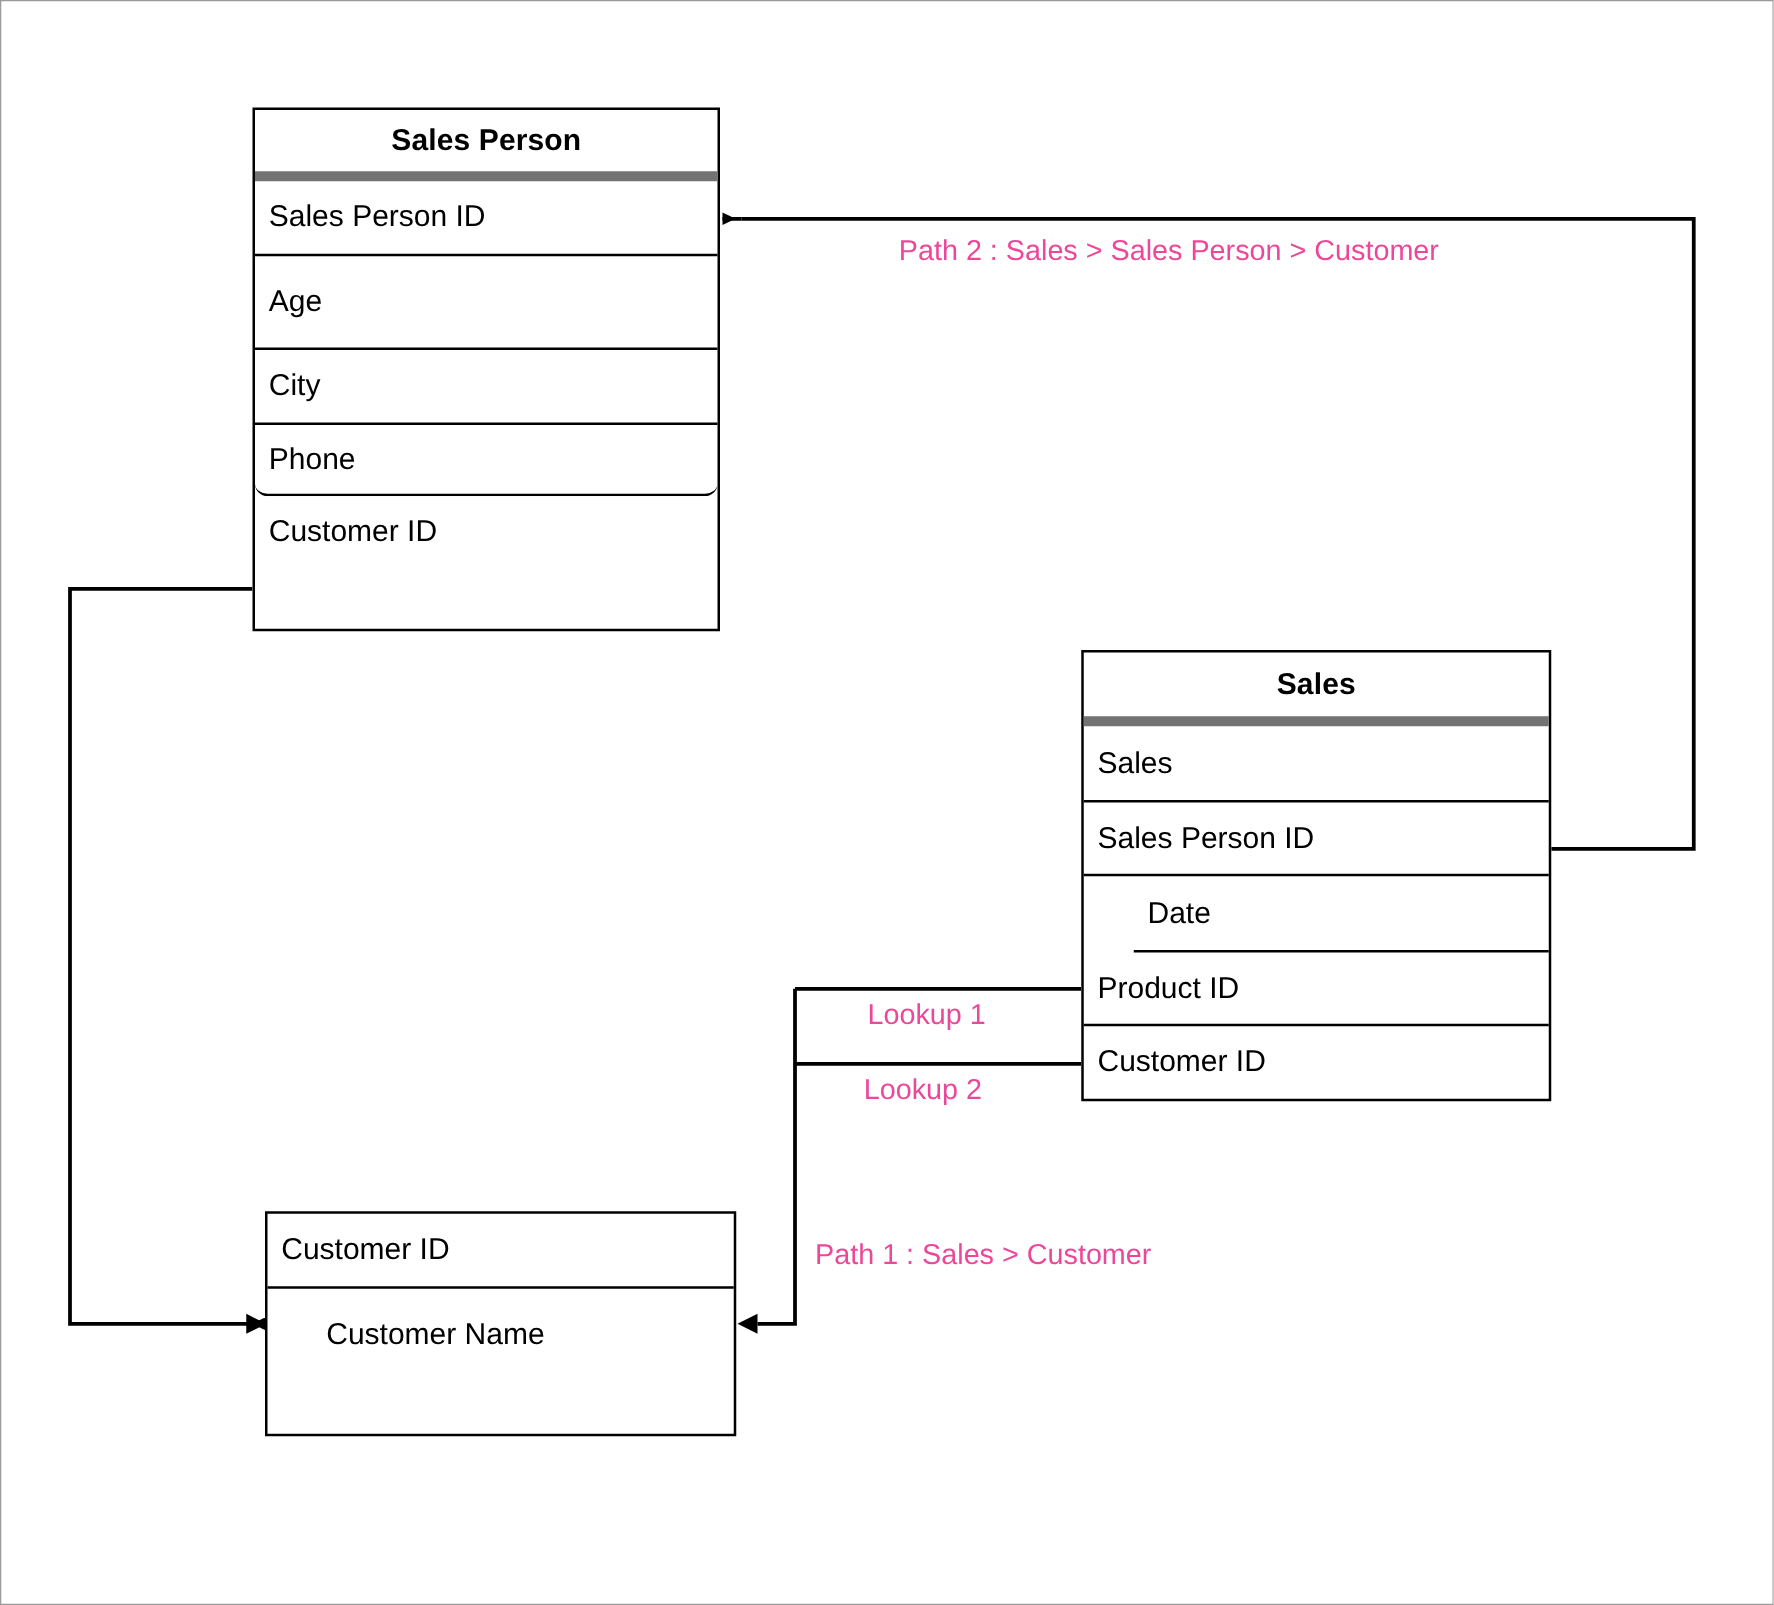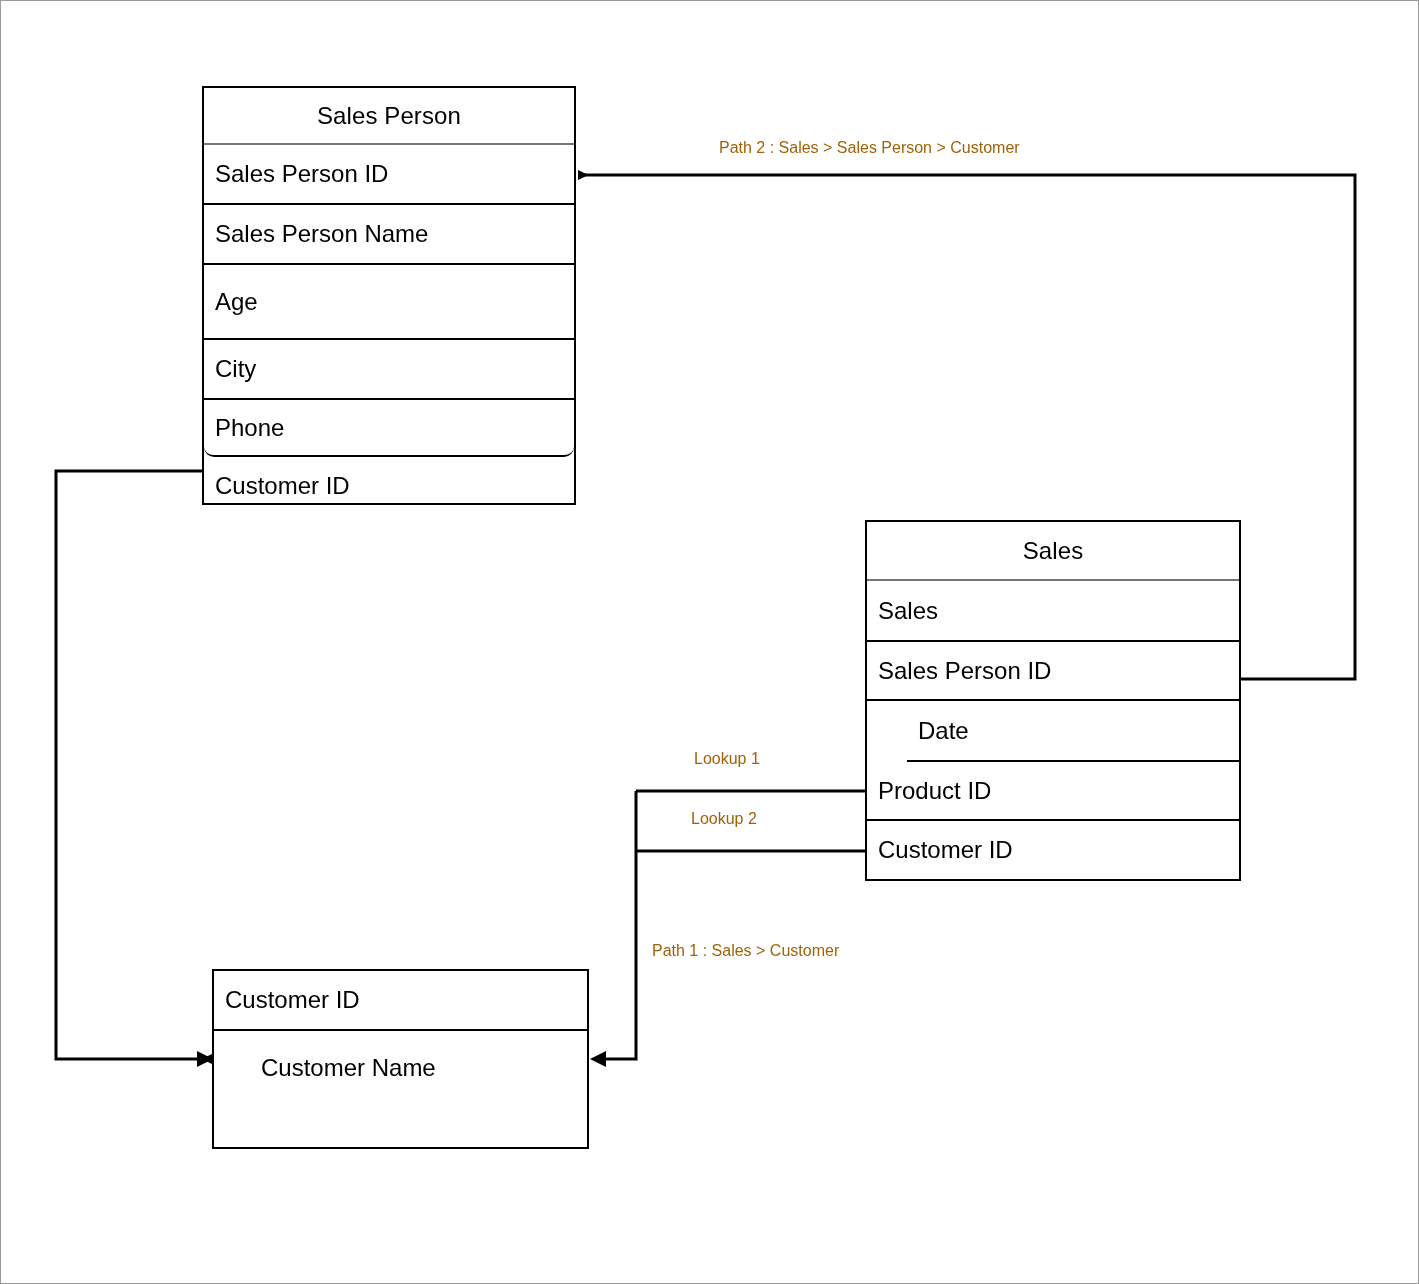--- a/index.html
+++ b/index.html
@@ -28,23 +28,23 @@
     pointer-events: none;
   }
   .entity {
     position: absolute;
     box-sizing: border-box;
     border: 2px solid #000000;
     background: #ffffff;
   }
   .entity-title {
     box-sizing: border-box;
-    border-bottom: 2px solid #737373;
+    border-bottom: 8px solid #737373;
     text-align: center;
-    font-weight: normal;
+    font-weight: bold;
     font-size: 24px;
     color: #000000;
     display: flex;
     align-items: center;
     justify-content: center;
     letter-spacing: 0.1px;
   }
   .entity-field {
     box-sizing: border-box;
     border-bottom: 2px solid #000000;
@@ -52,23 +52,24 @@
     color: #000000;
     display: flex;
     align-items: center;
     padding-left: 11px;
   }
   .entity-field:last-child {
     border-bottom: none;
   }
   .edge-label {
     position: absolute;
-    font-size: 16px;
-    color: #a16207;
+    font-size: 23px;
+    color: #ec4899;
     white-space: nowrap;
+    margin-top: 48px;
   }
 </style>
 </head>
 <body>
 
 <div id="canvas">
 
   <svg id="wires" viewBox="0 0 1419 1284" xmlns="http://www.w3.org/2000/svg">
     <defs>
       <marker id="arrow-left" markerWidth="12" markerHeight="12" refX="10.5" refY="5" orient="auto-start-reverse" markerUnits="userSpaceOnUse">
@@ -98,21 +99,20 @@
 
     <g>
       <path d="M 635 790 L 635 1058 L 605 1058" fill="none" stroke="#000000" stroke-width="3"></path>
       <path d="M 605 1050 L 589 1058 L 605 1066 z" fill="#000000"></path>
     </g>
   </svg>
 
   <div class="entity" style="left:201px; top:85px; width:374px; height:419px;">
     <div class="entity-title" style="height:57px;">Sales Person</div>
     <div class="entity-field" style="height:60px;">Sales Person ID</div>
-    <div class="entity-field" style="height:60px;">Sales Person Name</div>
     <div class="entity-field" style="height:75px;">Age</div>
     <div class="entity-field" style="height:60px;">City</div>
     <div class="entity-field" style="height:57px;border-radius:10px;">Phone</div>
     <div class="entity-field" style="height:58px;">Customer ID</div>
   </div>
 
   <div class="entity" style="left:864px; top:519px; width:376px; height:361px;">
     <div class="entity-title" style="height:59px;">Sales</div>
     <div class="entity-field" style="height:61px;">Sales</div>
     <div class="entity-field" style="height:59px;">Sales Person ID</div>

